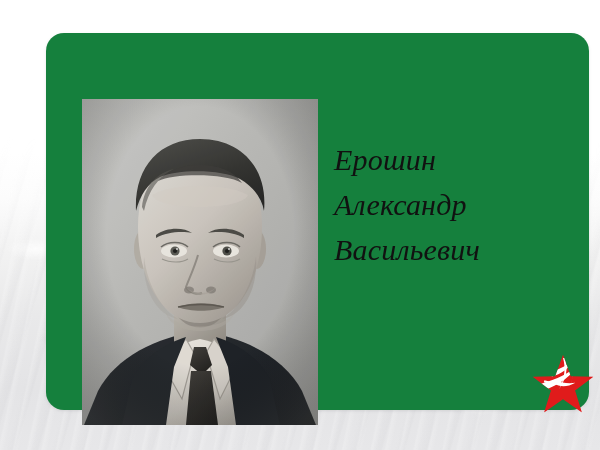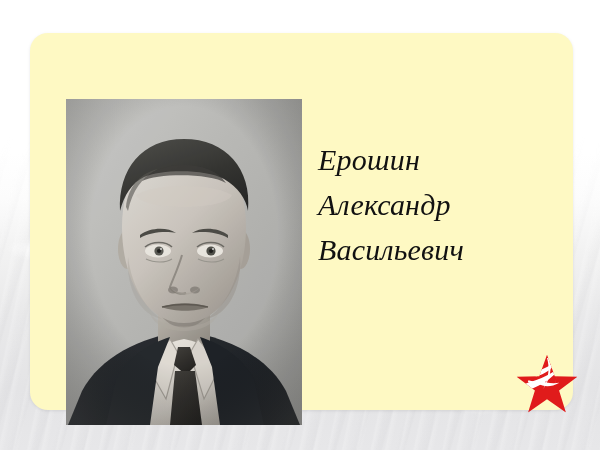--- a/index.html
+++ b/index.html
@@ -73,25 +73,25 @@
         rgba(196,196,200,.22) 13px,
         rgba(196,196,200,0) 22px);
     opacity: .55;
     mask-image: linear-gradient(to bottom, rgba(0,0,0,0) 30%, rgba(0,0,0,1) 62%, rgba(0,0,0,1) 100%);
     -webkit-mask-image: linear-gradient(to bottom, rgba(0,0,0,0) 30%, rgba(0,0,0,1) 62%, rgba(0,0,0,1) 100%);
   }
 
   
   .card {
     position: absolute;
-    left: 30px;
+    left: 46px;
     top: 33px;
     width: 543px;
     height: 377px;
-    background: #fef9c3;
+    background: #15803d;
     border-radius: 18px;
     box-shadow: 0 1px 3px rgba(120,120,125,.18);
   }
 
   
   .photo {
     position: absolute;
     left: 36px;
     top: 66px;
     width: 236px;

